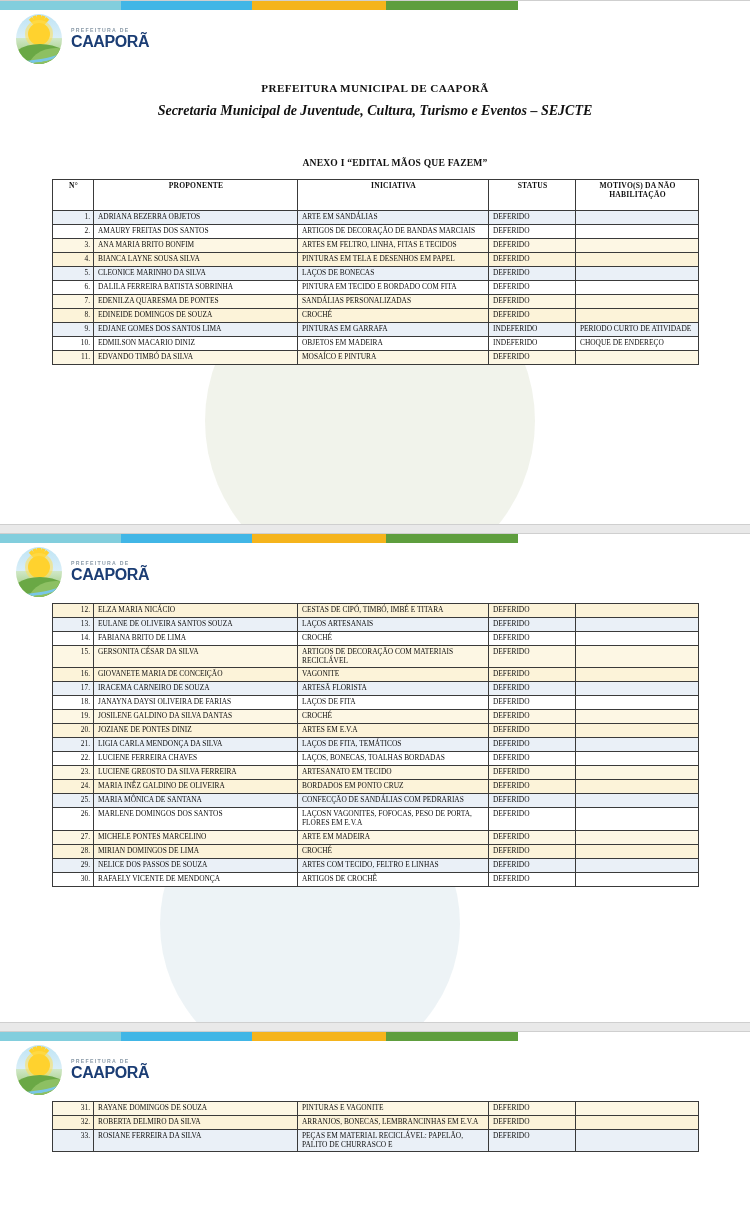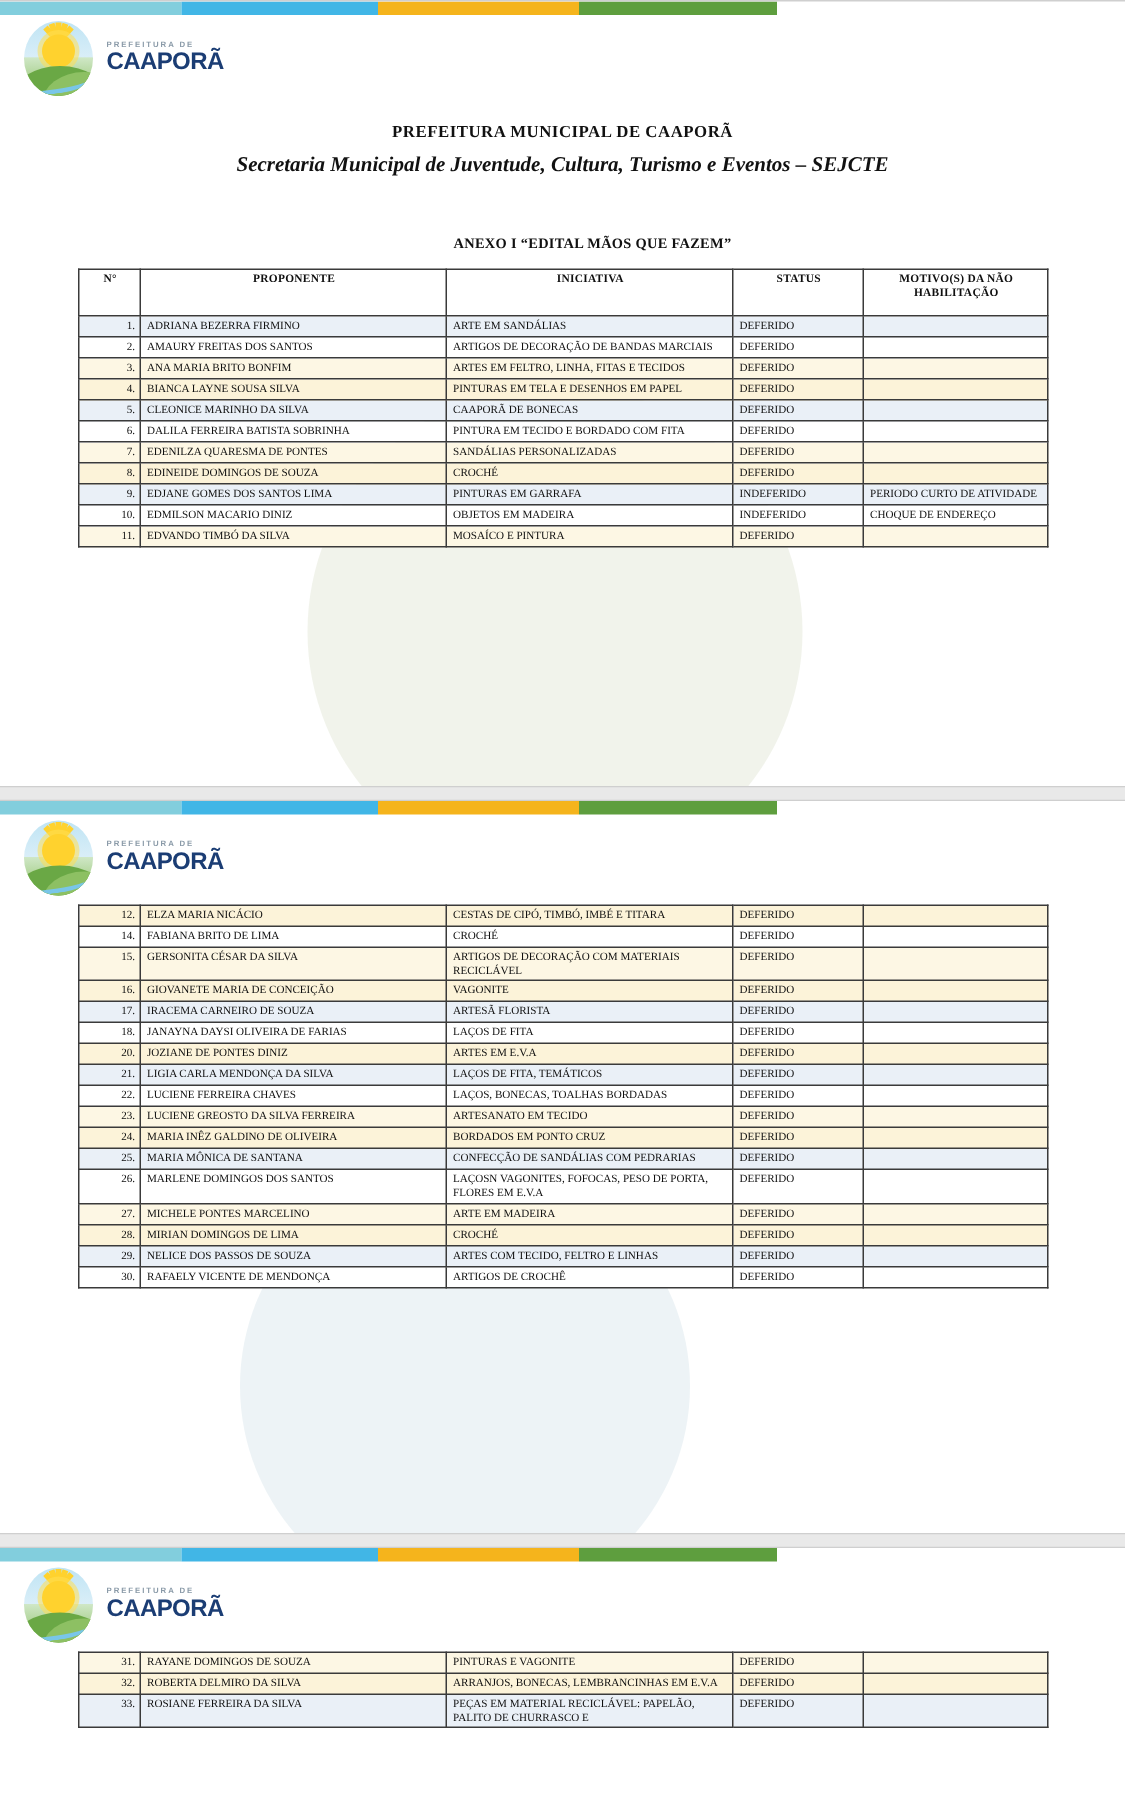--- a/index.html
+++ b/index.html
@@ -256,21 +256,21 @@
               <th>N°</th>
               <th>PROPONENTE</th>
               <th>INICIATIVA</th>
               <th>STATUS</th>
               <th>MOTIVO(S) DA NÃO HABILITAÇÃO</th>
             </tr>
           </thead>
           <tbody id="tbody-1">
               <tr>
                 <td class="num tint-blue">1.</td>
-                <td class="tint-blue">ADRIANA BEZERRA FIRMINO</td>
+                <td class="tint-blue">ADRIANA BEZERRA OBJETOS</td>
                 <td class="tint-blue">ARTE EM SANDÁLIAS</td>
                 <td class="tint-blue">DEFERIDO</td>
                 <td class="tint-blue"></td>
               </tr>
               <tr>
                 <td class="num tint-plain">2.</td>
                 <td class="tint-plain">AMAURY FREITAS DOS SANTOS</td>
                 <td class="tint-plain">ARTIGOS DE DECORAÇÃO DE BANDAS MARCIAIS</td>
                 <td class="tint-plain">DEFERIDO</td>
                 <td class="tint-plain"></td>
@@ -285,21 +285,21 @@
               <tr>
                 <td class="num tint-cream2">4.</td>
                 <td class="tint-cream2">BIANCA LAYNE SOUSA SILVA</td>
                 <td class="tint-cream2">PINTURAS EM TELA E DESENHOS EM PAPEL</td>
                 <td class="tint-cream2">DEFERIDO</td>
                 <td class="tint-cream2"></td>
               </tr>
               <tr>
                 <td class="num tint-blue">5.</td>
                 <td class="tint-blue">CLEONICE MARINHO DA SILVA</td>
-                <td class="tint-blue">CAAPORÃ DE BONECAS</td>
+                <td class="tint-blue">LAÇOS DE BONECAS</td>
                 <td class="tint-blue">DEFERIDO</td>
                 <td class="tint-blue"></td>
               </tr>
               <tr>
                 <td class="num tint-plain">6.</td>
                 <td class="tint-plain">DALILA FERREIRA BATISTA SOBRINHA</td>
                 <td class="tint-plain">PINTURA EM TECIDO E BORDADO COM FITA</td>
                 <td class="tint-plain">DEFERIDO</td>
                 <td class="tint-plain"></td>
               </tr>
@@ -389,20 +389,27 @@
           </colgroup>
           <tbody id="tbody-2">
               <tr>
                 <td class="num tint-cream2">12.</td>
                 <td class="tint-cream2">ELZA MARIA NICÁCIO</td>
                 <td class="tint-cream2">CESTAS DE CIPÓ, TIMBÓ, IMBÉ E TITARA</td>
                 <td class="tint-cream2">DEFERIDO</td>
                 <td class="tint-cream2"></td>
               </tr>
               <tr>
+                <td class="num tint-blue">13.</td>
+                <td class="tint-blue">EULANE DE OLIVEIRA SANTOS SOUZA</td>
+                <td class="tint-blue">LAÇOS ARTESANAIS</td>
+                <td class="tint-blue">DEFERIDO</td>
+                <td class="tint-blue"></td>
+              </tr>
+              <tr>
                 <td class="num tint-plain">14.</td>
                 <td class="tint-plain">FABIANA BRITO DE LIMA</td>
                 <td class="tint-plain">CROCHÉ</td>
                 <td class="tint-plain">DEFERIDO</td>
                 <td class="tint-plain"></td>
               </tr>
               <tr>
                 <td class="num tint-cream">15.</td>
                 <td class="tint-cream">GERSONITA CÉSAR DA SILVA</td>
                 <td class="tint-cream">ARTIGOS DE DECORAÇÃO COM MATERIAIS RECICLÁVEL</td>
@@ -422,20 +429,27 @@
                 <td class="tint-blue">ARTESÃ FLORISTA</td>
                 <td class="tint-blue">DEFERIDO</td>
                 <td class="tint-blue"></td>
               </tr>
               <tr>
                 <td class="num tint-plain">18.</td>
                 <td class="tint-plain">JANAYNA DAYSI OLIVEIRA DE FARIAS</td>
                 <td class="tint-plain">LAÇOS DE FITA</td>
                 <td class="tint-plain">DEFERIDO</td>
                 <td class="tint-plain"></td>
+              </tr>
+              <tr>
+                <td class="num tint-cream">19.</td>
+                <td class="tint-cream">JOSILENE GALDINO DA SILVA DANTAS</td>
+                <td class="tint-cream">CROCHÉ</td>
+                <td class="tint-cream">DEFERIDO</td>
+                <td class="tint-cream"></td>
               </tr>
               <tr>
                 <td class="num tint-cream2">20.</td>
                 <td class="tint-cream2">JOZIANE DE PONTES DINIZ</td>
                 <td class="tint-cream2">ARTES EM E.V.A</td>
                 <td class="tint-cream2">DEFERIDO</td>
                 <td class="tint-cream2"></td>
               </tr>
               <tr>
                 <td class="num tint-blue">21.</td>

